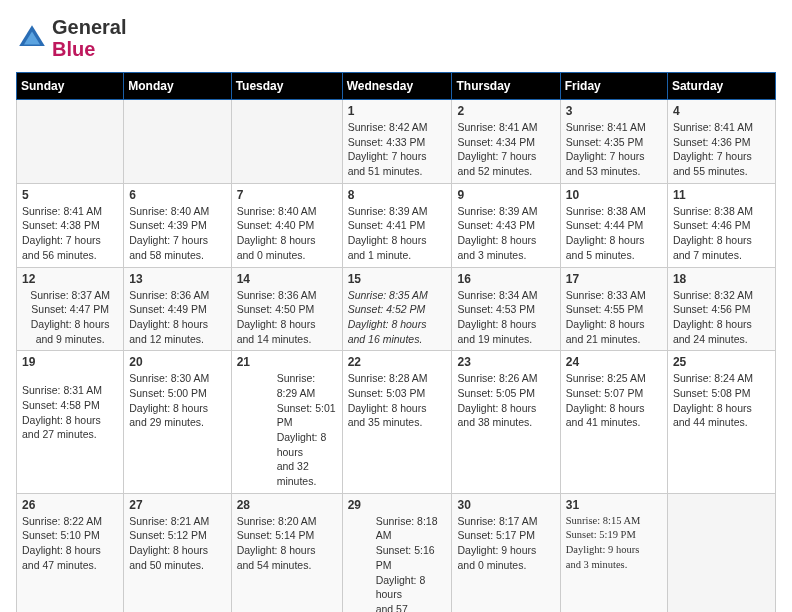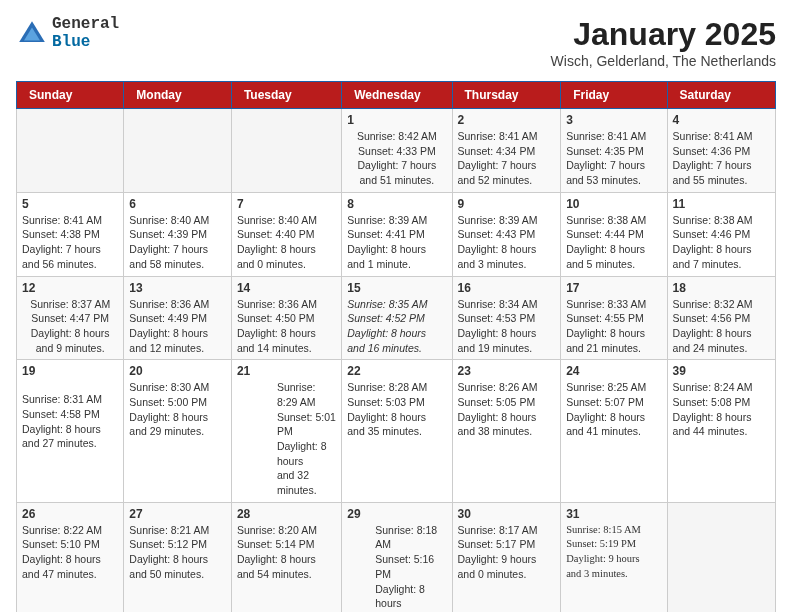--- a/index.html
+++ b/index.html
@@ -15,27 +15,26 @@
       align-items: flex-start;
       justify-content: space-between;
       margin-bottom: 12px;
     }
     .logo {
       display: flex;
       align-items: center;
       gap: 4px;
     }
     .logo-text {
-      font-size: 16px;
+      font-size: 20px;
       font-weight: bold;
       line-height: 1.1;
-      font-family: Liberation Mono, monospace;
     }
     .logo-text .general { color: #333; }
-    .logo-text .blue { color: #0369a1; }
+    .logo-text .blue { color: #be185d; }
     .logo-icon {
       width: 32px;
       height: 32px;
     }
     .title-block {
       text-align: right;
     }
     .month-title {
       font-size: 32px;
       font-weight: bold;
@@ -44,23 +43,23 @@
     .subtitle {
       font-size: 14px;
       color: #444;
     }
     table {
       width: 100%;
       border-collapse: collapse;
       font-size: 11px;
     }
     thead tr th {
-      background-color: #b91c1c;
+      background-color: #000000;
       color: #fff;
-      padding: 6px 12px;
+      padding: 6px 4px;
       text-align: left;
       font-size: 12px;
       font-weight: bold;
       border: 1px solid #1a5fa8;
     }
     tbody tr td {
       border: 1px solid #ccc;
       vertical-align: top;
       padding: 4px 5px;
       min-height: 80px;
@@ -94,24 +93,20 @@
   <div class="logo">
     <svg class="logo-icon" viewBox="0 0 40 40" xmlns="http://www.w3.org/2000/svg">
       <polygon points="20,4 36,30 4,30" fill="#2a6db5"></polygon>
       <polygon points="20,12 30,28 10,28" fill="#5ba3e0"></polygon>
     </svg>
     <div class="logo-text">
       <span class="general">General</span><br>
       <span class="blue">Blue</span>
     </div>
   </div>
-  <div class="title-block">
-    <div class="month-title">January 2025</div>
-    <div class="subtitle">Wisch, Gelderland, The Netherlands</div>
-  </div>
 </div>
 
 <table>
   <thead>
     <tr>
     <th>Sunday</th>
         <th>Monday</th>
         <th>Tuesday</th>
         <th>Wednesday</th>
         <th>Thursday</th>
@@ -119,21 +114,21 @@
         <th>Saturday</th>
       </tr>
   </thead>
   <tbody id="calendar-body">
   <tr>
         <td class="empty-cell"></td>
         <td class="empty-cell"></td>
         <td class="empty-cell"></td>
         <td>
           <span class="day-num">1</span>
-          <div class="day-info" style="white-space: pre-line; text-align: center;">Sunrise: 8:42 AM
+          <div class="day-info" style="white-space: pre-line;">Sunrise: 8:42 AM
 Sunset: 4:33 PM
 Daylight: 7 hours
 and 51 minutes.</div>
         </td>
         <td>
           <span class="day-num">2</span>
           <div class="day-info" style="white-space: pre-line;">Sunrise: 8:41 AM
 Sunset: 4:34 PM
 Daylight: 7 hours
 and 52 minutes.</div>
@@ -292,21 +287,21 @@
 and 38 minutes.</div>
         </td>
         <td>
           <span class="day-num">24</span>
           <div class="day-info" style="white-space: pre-line;">Sunrise: 8:25 AM
 Sunset: 5:07 PM
 Daylight: 8 hours
 and 41 minutes.</div>
         </td>
         <td>
-          <span class="day-num">39</span>
+          <span class="day-num">25</span>
           <div class="day-info" style="white-space: pre-line;">Sunrise: 8:24 AM
 Sunset: 5:08 PM
 Daylight: 8 hours
 and 44 minutes.</div>
         </td>
       </tr>
       <tr>
         <td>
           <span class="day-num">26</span>
           <div class="day-info" style="white-space: pre-line;">Sunrise: 8:22 AM

